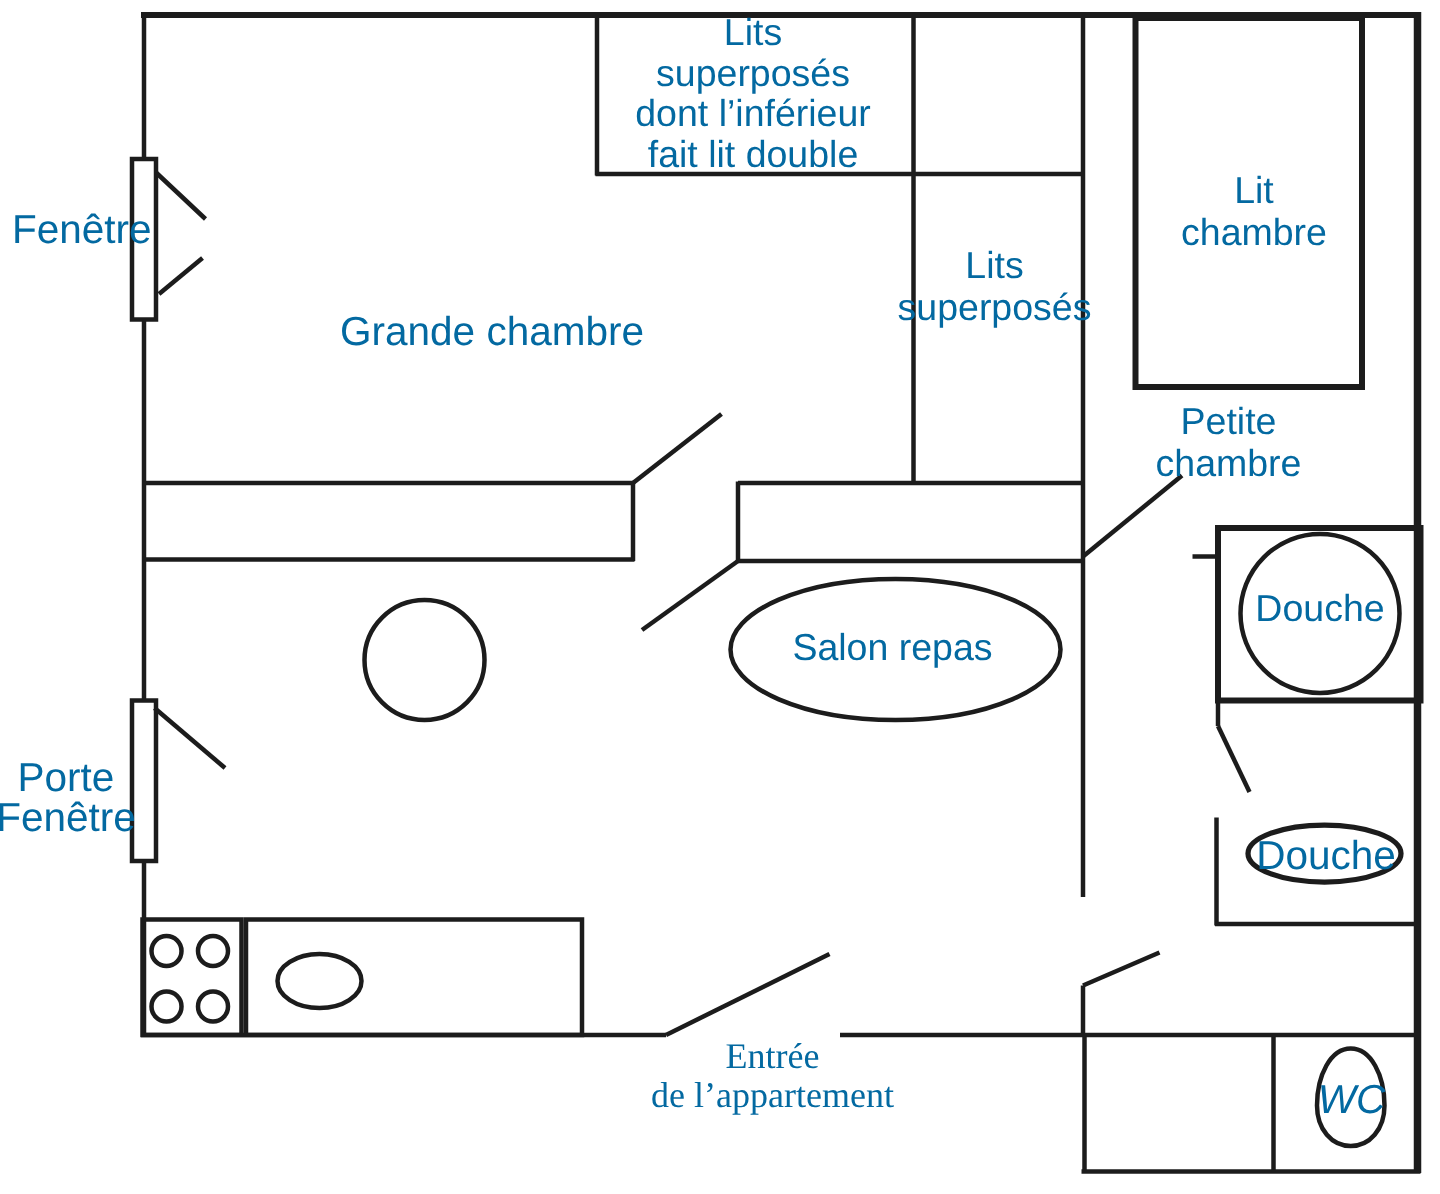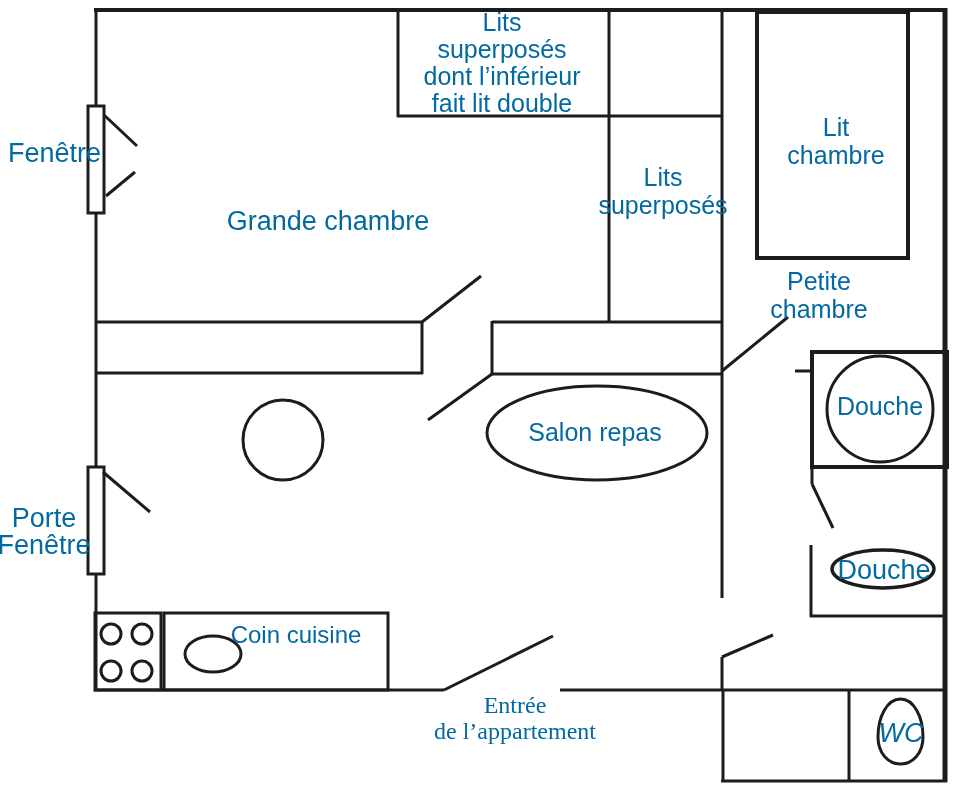--- a/index.html
+++ b/index.html
@@ -113,18 +113,17 @@
 superposés</div>
   <div class="label f25 lh28" style="left:836px;top:113px;">Lit
 chambre</div>
   <div class="label f23" style="left:328px;top:206px;text-align:right;">Grande chambre</div>
   <div class="label f25" style="left:819px;top:267px;">Petite chambre</div>
   <div class="label f25" style="left:595px;top:418px;">Salon repas</div>
   <div class="label f23 lh27" style="left:44px;top:505px;">Porte
 Fenêtre</div>
   <div class="label f25" style="left:880px;top:392px;">Douche</div>
   <div class="label f23" style="left:884px;top:555px;">Douche</div>
-  <div class="label f24" style="left:296px;top:622px;">Coin cuisine</div>
   <div class="label f24 lh26" style="left:515px;top:692px;font-family:Liberation Serif, serif;">Entrée
 de l’appartement</div>
   <div class="label f23" style="left:901px;top:718px;font-style:italic;">WC</div>
 
 </div>
 
 </body></html>

